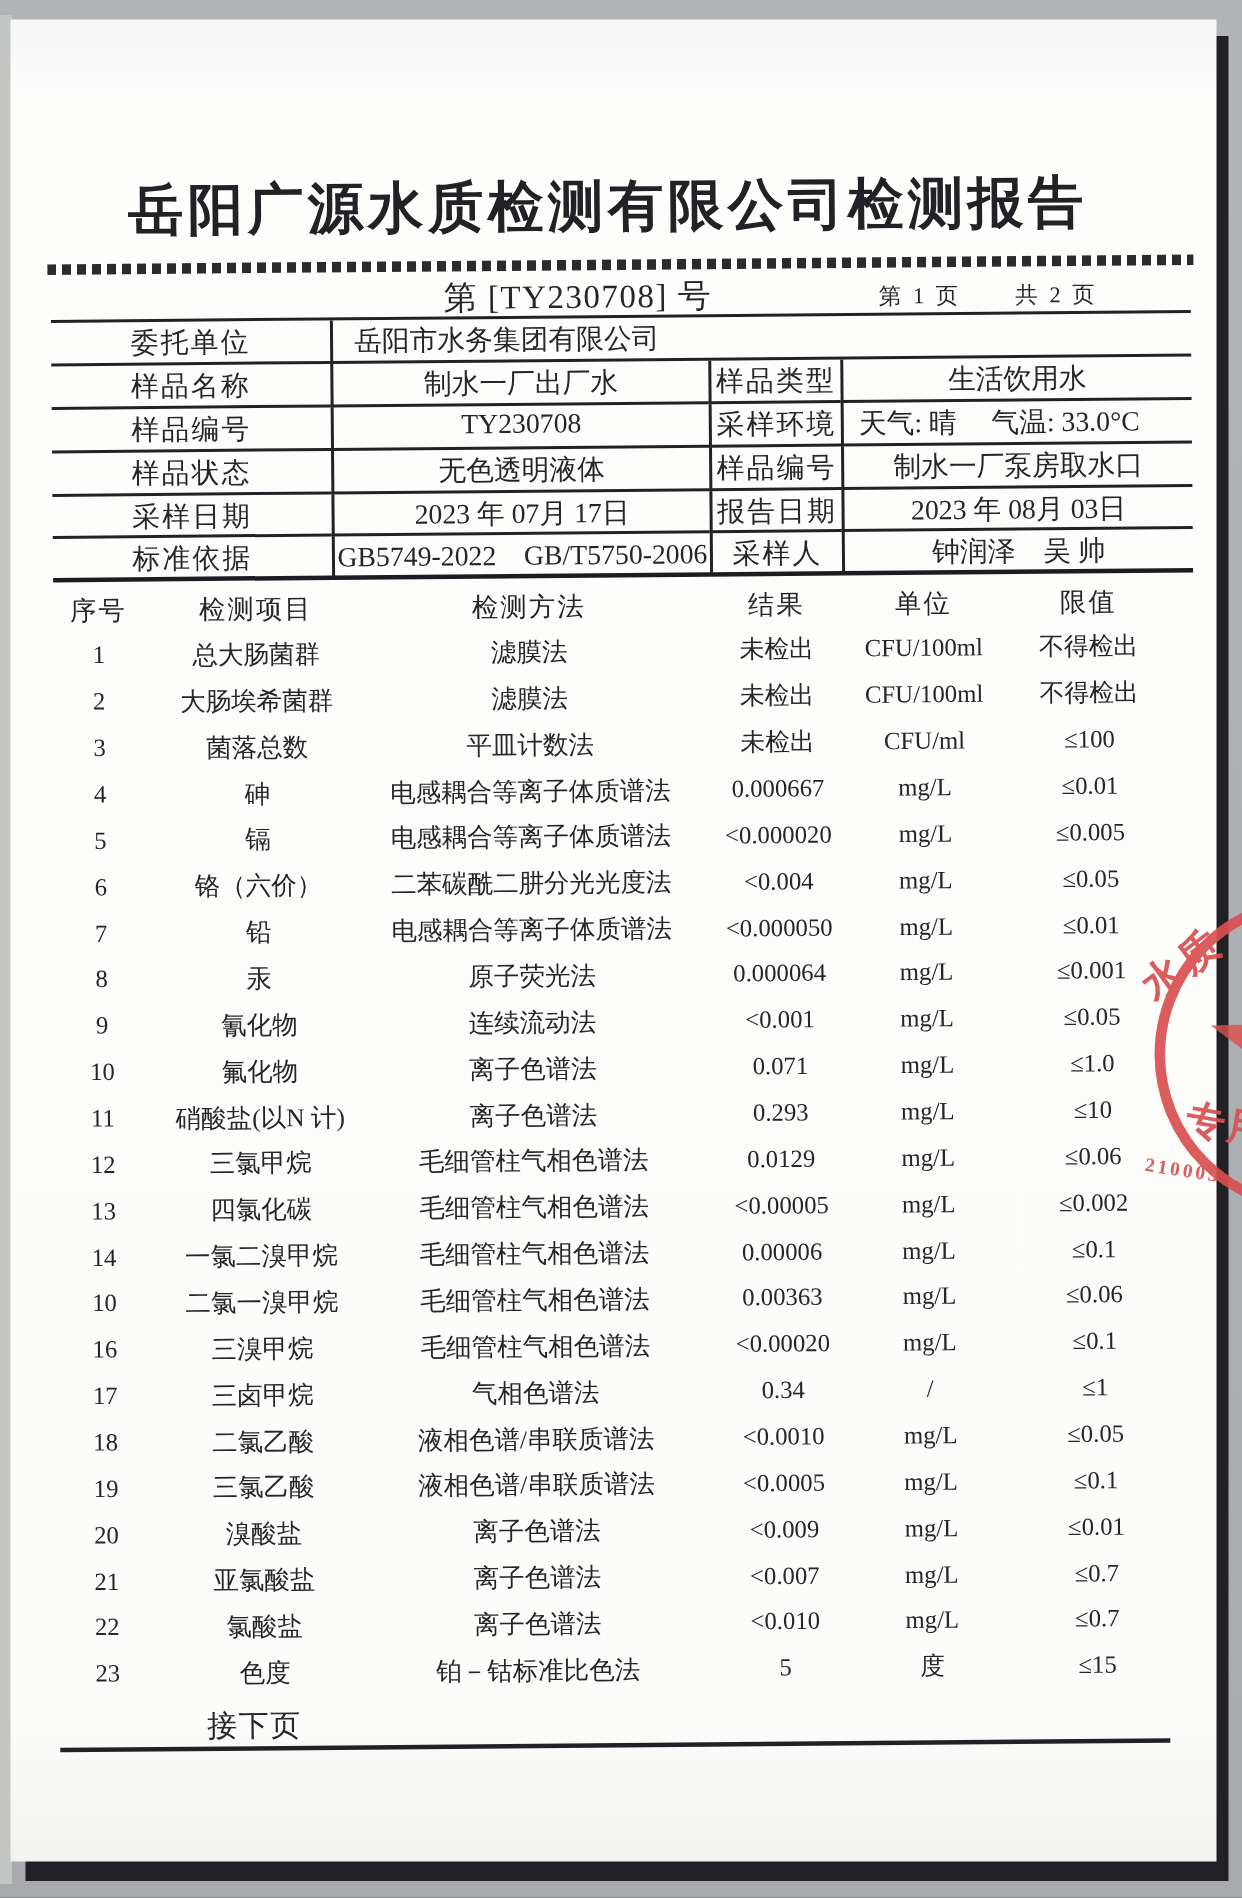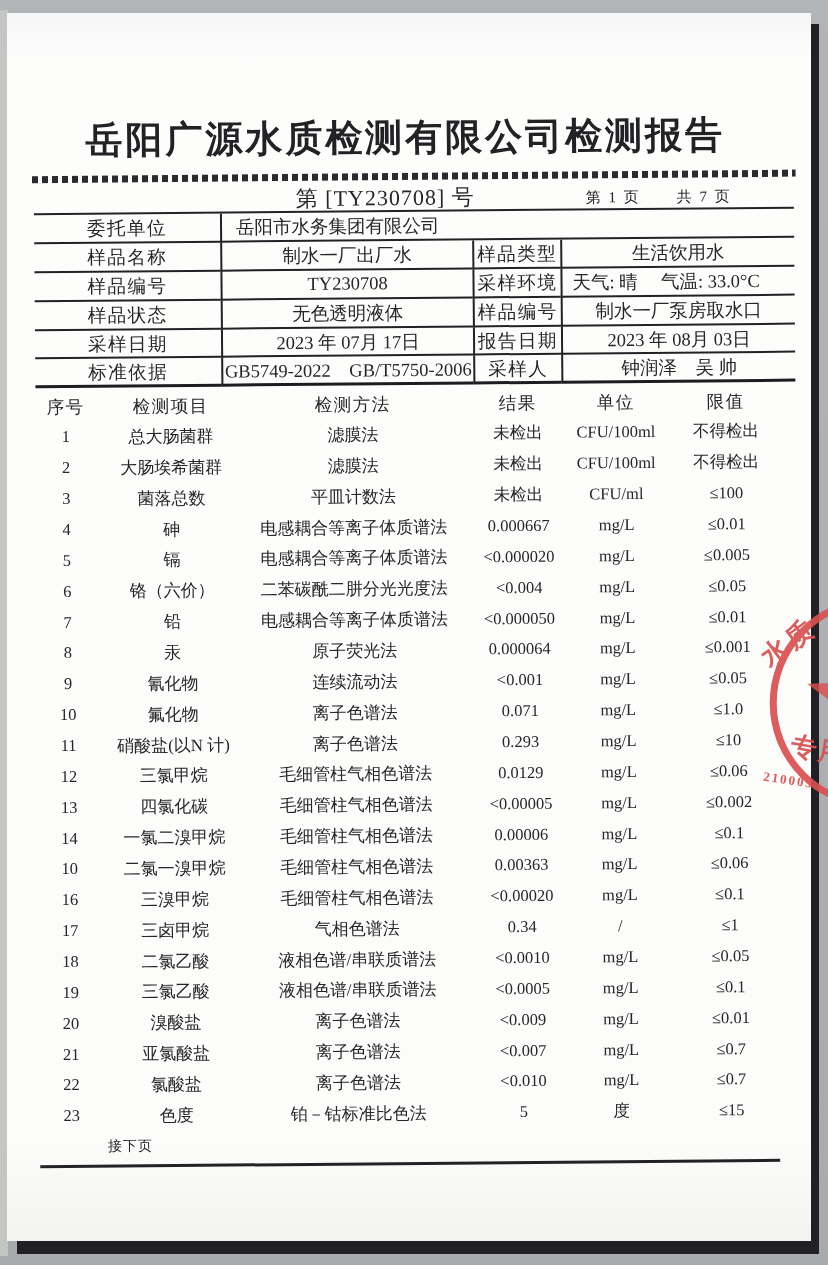--- a/index.html
+++ b/index.html
@@ -32,41 +32,41 @@
   .info .span3{grid-column:2/5;justify-content:flex-start;padding-left:14px;}
   .info .leftal{justify-content:flex-start;padding-left:10px;}
   .info .thick{border-bottom:3.5px solid #1d1d21;}
   .rhead,.rrow{display:grid;grid-template-columns:60px 150px 214px 116px 80px 140px;}
   .rhead{position:absolute;top:376px;left:30px;width:760px;height:30px;font-size:17.5px;}
   .rhead div,.rrow div{display:flex;align-items:center;justify-content:center;white-space:nowrap;}
   .rhead div{letter-spacing:1.5px;}
   .rbody{position:absolute;top:406px;left:30px;width:760px;}
   .rrow{height:30.87px;font-size:17px;}
   .rrow .num{font-size:16.5px;}
-  .continued{position:absolute;top:1122px;left:96px;font-size:14px;letter-spacing:1px;}
+  .continued{position:absolute;top:1122px;left:126px;font-size:20px;letter-spacing:1px;}
   .endline{position:absolute;top:1149px;left:28px;width:740px;height:3px;background:#222226;}
   .stamp{position:absolute;left:742px;top:582px;width:240px;height:240px;
     mix-blend-mode:multiply;opacity:.92;}
   .stamp text{fill:#d94f4f;font-weight:bold;font-family:"Liberation Serif","DejaVu Serif",serif;}
 </style>
 </head>
 <body>
 
 <div class="photo">
   <div class="edge-left"></div>
   <div class="paper-shadow"></div>
   <div class="paper">
     <div class="content">
 
       <h1 class="title">岳阳广源水质检测有限公司检测报告</h1>
       <div class="dotline"></div>
       <div class="repno">第 [TY230708] 号</div>
       <div class="pageinfo">
         <span>第 1 页</span>
-        <span>共 7 页</span>
+        <span>共 2 页</span>
       </div>
 
       <div class="info">
         <div class="cell lbl">委托单位</div>
         <div class="cell vl span3">岳阳市水务集团有限公司</div>
 
         <div class="cell lbl">样品名称</div>
         <div class="cell vl">制水一厂出厂水</div>
         <div class="cell vl lbl">样品类型</div>
         <div class="cell vl">生活饮用水</div>

